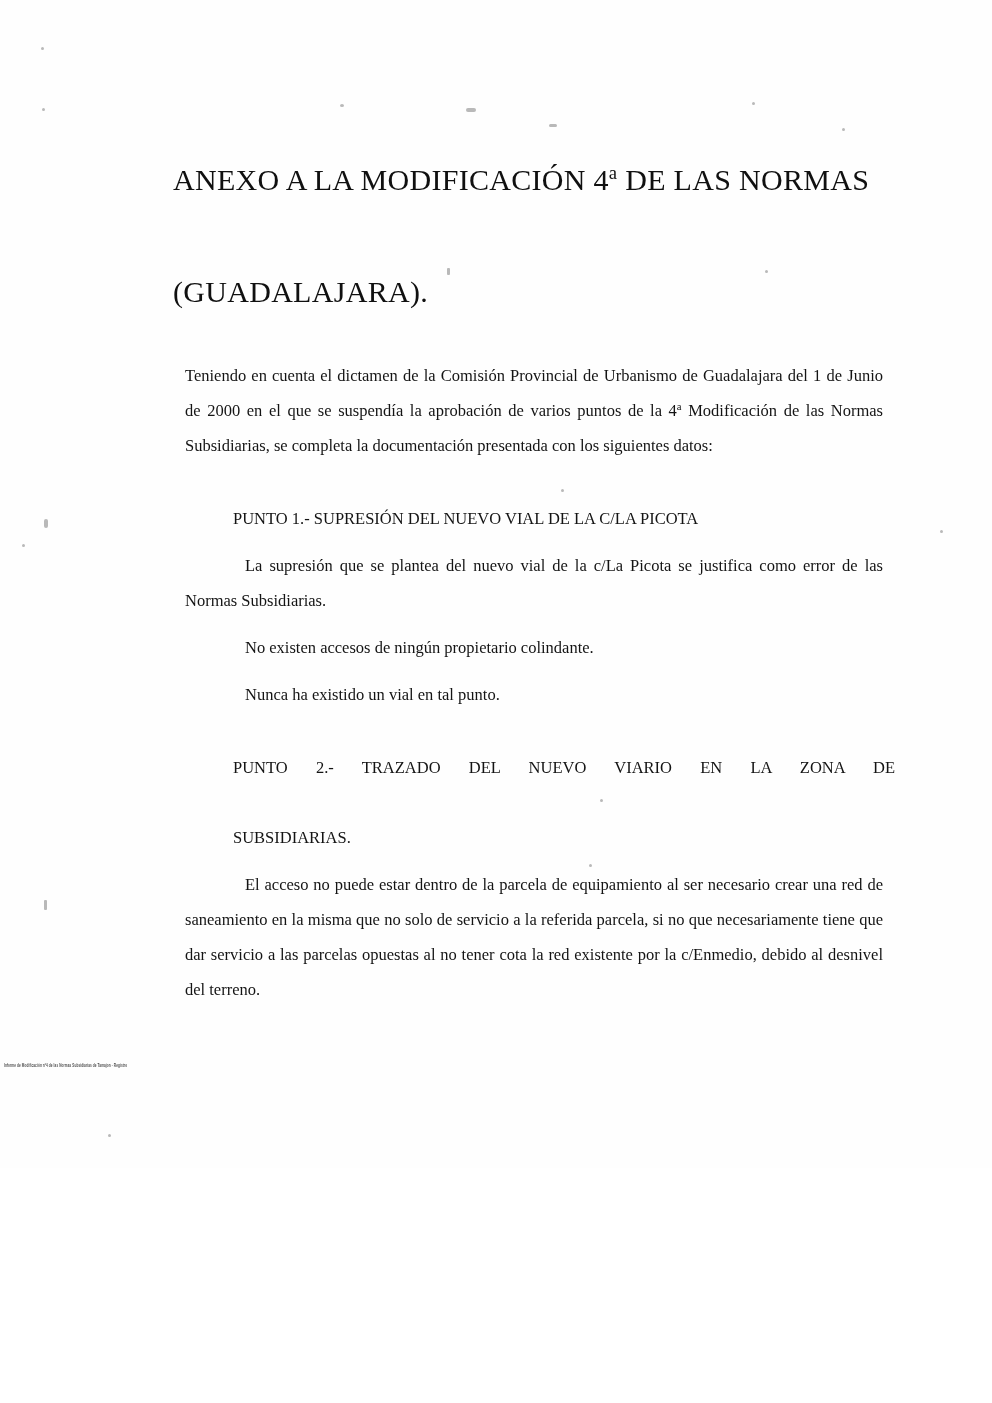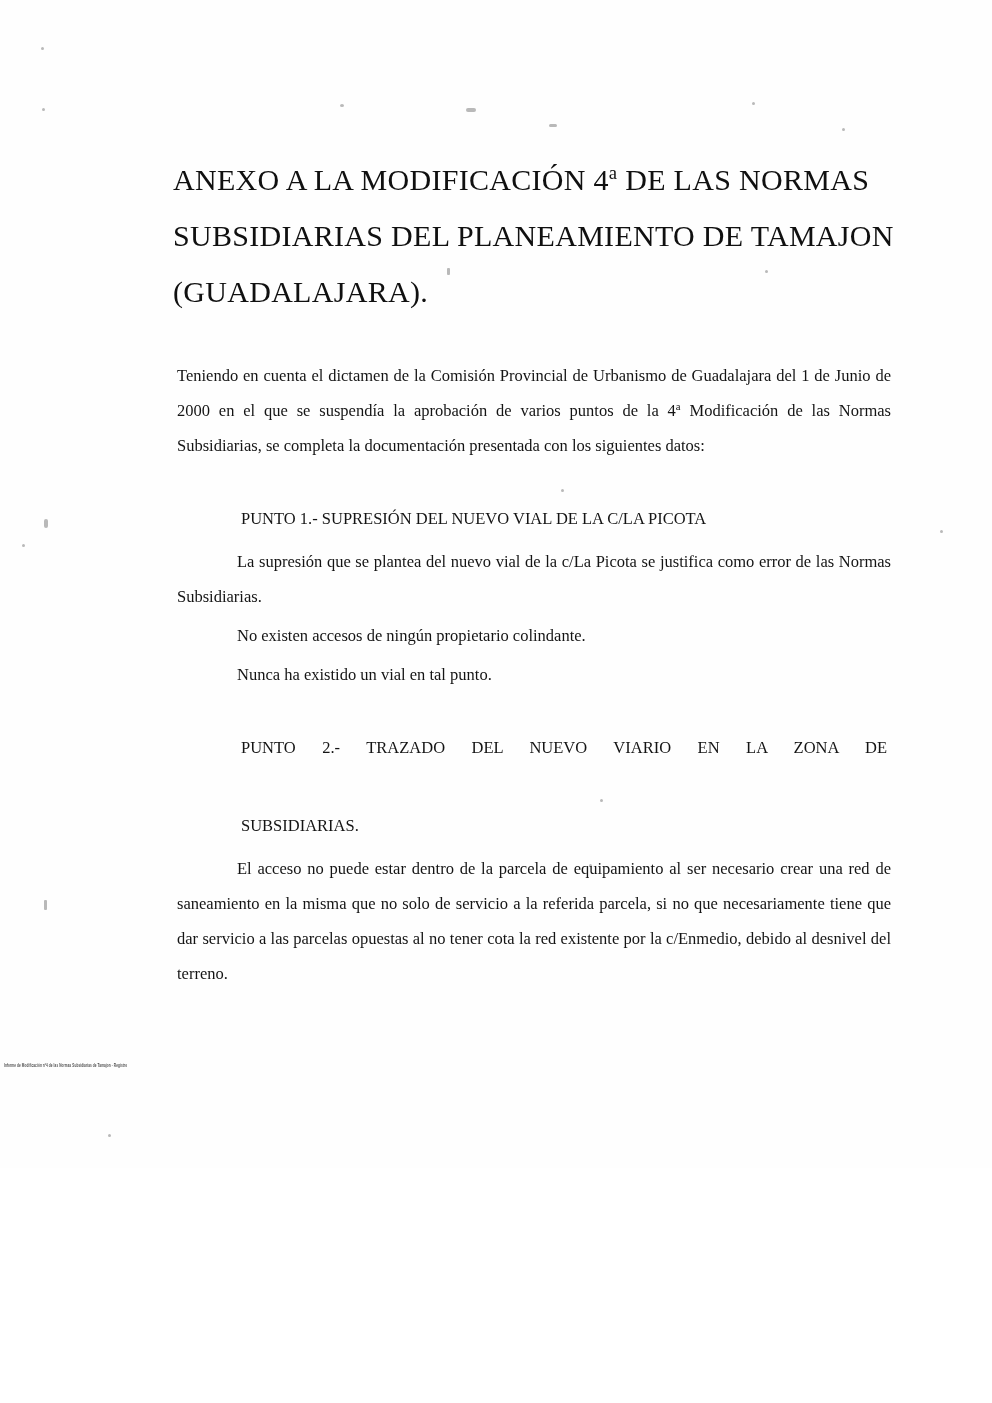--- a/index.html
+++ b/index.html
@@ -46,21 +46,21 @@
     font-size: 0.62em;
     vertical-align: super;
     line-height: 0;
   }
 
   .body-block {
     margin-top: 38px;
   }
 
   p.para {
-    margin: 4px;
+    margin: 12px;
     font-size: 16.5px;
     line-height: 35px;
     text-align: justify;
     text-justify: inter-word;
     color: #141414;
   }
   p.para.indent {
     text-indent: 60px;
   }
   p.para sup {
@@ -70,21 +70,21 @@
   }
 
   .section {
     margin-top: 22px;
   }
   .section-gap-lg {
     margin-top: 38px;
   }
 
   h2.section-heading {
-    margin: 8px;
+    margin: 0;
     padding-left: 60px;
     font-size: 16.5px;
     font-weight: 400;
     line-height: 35px;
     text-align: justify;
     text-justify: inter-word;
     color: #141414;
   }
   h2.section-heading.stretch {
     text-align: justify;
@@ -146,21 +146,21 @@
   <div class="speckle" style="left:44px;  top:900px; width:3px; height:10px; border-radius:1px;"></div>
   <div class="speckle" style="left:589px; top:864px; width:3px; height:3px;"></div>
   <div class="speckle" style="left:108px; top:1134px;width:3px; height:3px;"></div>
   <div class="speckle" style="left:629px; top:1265px;width:3px; height:3px;"></div>
   <div class="speckle" style="left:244px; top:1218px;width:3px; height:3px;"></div>
 
   <div class="content">
 
     <h1 class="doc-title">
       <span>ANEXO A LA MODIFICACIÓN 4</span><sup>a</sup><span> DE LAS NORMAS</span><br>
-      <span>SUBSIDIARIAS DEL PLANEAMIENTO DE TAMAJON</span><br>
+      <br>
       <span>(GUADALAJARA).</span>
     </h1>
 
     <div class="body-block">
       <p class="para"><span>Teniendo en cuenta el dictamen de la Comisión Provincial de Urbanismo de Guadalajara del 1 de Junio de 2000 en el que se suspendía la aprobación de varios puntos de la 4</span><sup>a</sup><span> Modificación de las Normas Subsidiarias, se completa la documentación presentada con los siguientes datos:</span></p>
     </div>
 
     <div class="section section-gap-lg">
       <h2 class="section-heading">PUNTO 1.- SUPRESIÓN DEL NUEVO VIAL DE LA C/LA PICOTA</h2>
       <p class="para indent">La supresión que se plantea del nuevo vial de la c/La Picota se justifica como error de las Normas Subsidiarias.</p>

